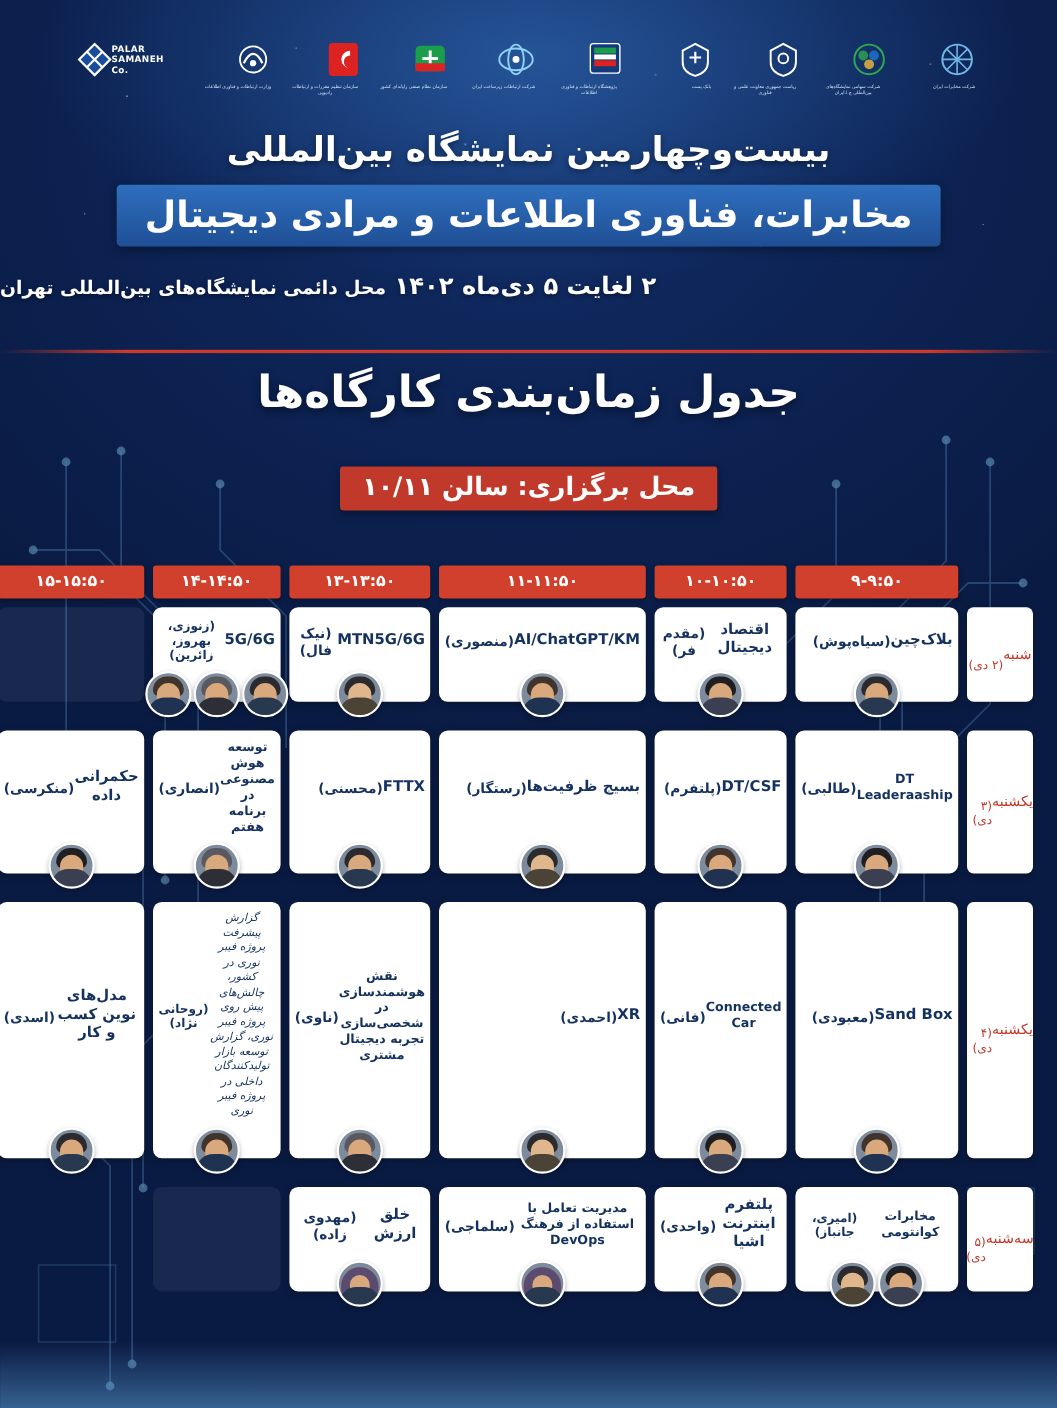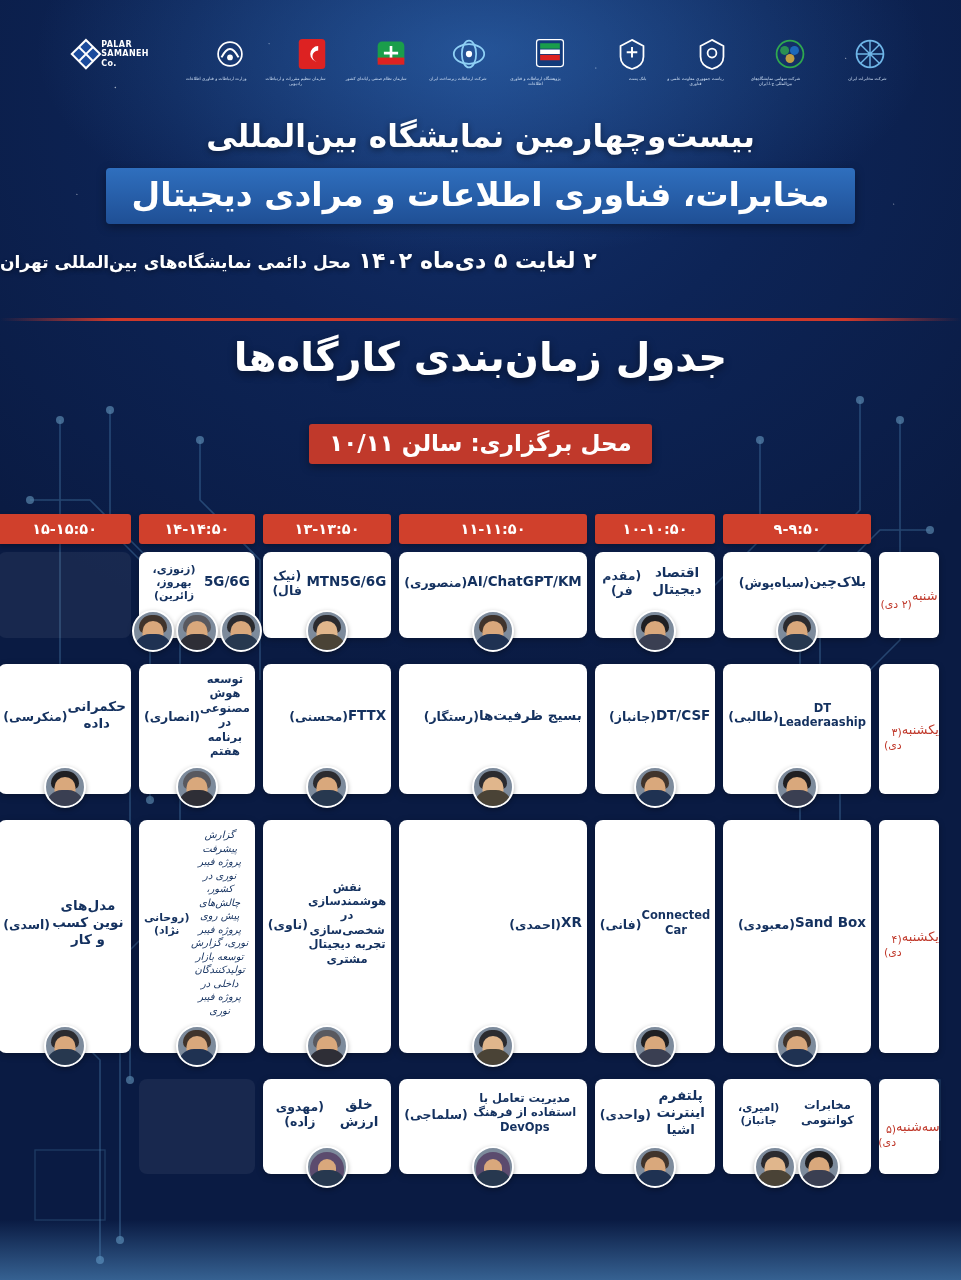--- a/index.html
+++ b/index.html
@@ -435,21 +435,21 @@
     <div class="faces">
       <div class="face f2">
           <i class="hair"></i>
           <i class="skin"></i>
           <i class="body"></i>
         </div>
     </div>
   </div>
   <div class="cell">
     <div class="c-title">DT/CSF</div>
-    <div class="c-person">(جانباز)</div>
+    <div class="c-person">(پلتفرم)</div>
     <div class="faces">
       <div class="face f3">
           <i class="hair"></i>
           <i class="skin"></i>
           <i class="body"></i>
         </div>
     </div>
   </div>
   <div class="cell">
     <div class="c-title">بسیج ظرفیت‌ها</div>

